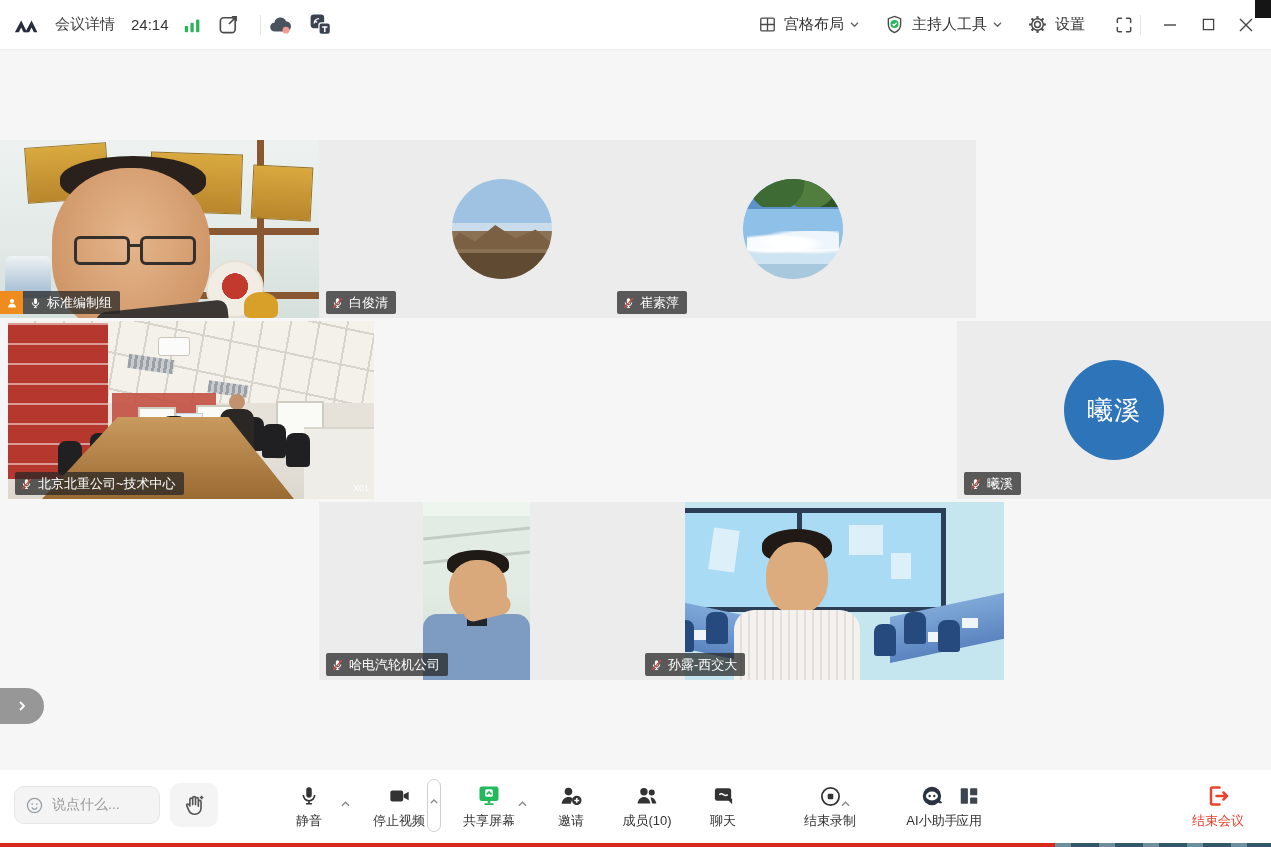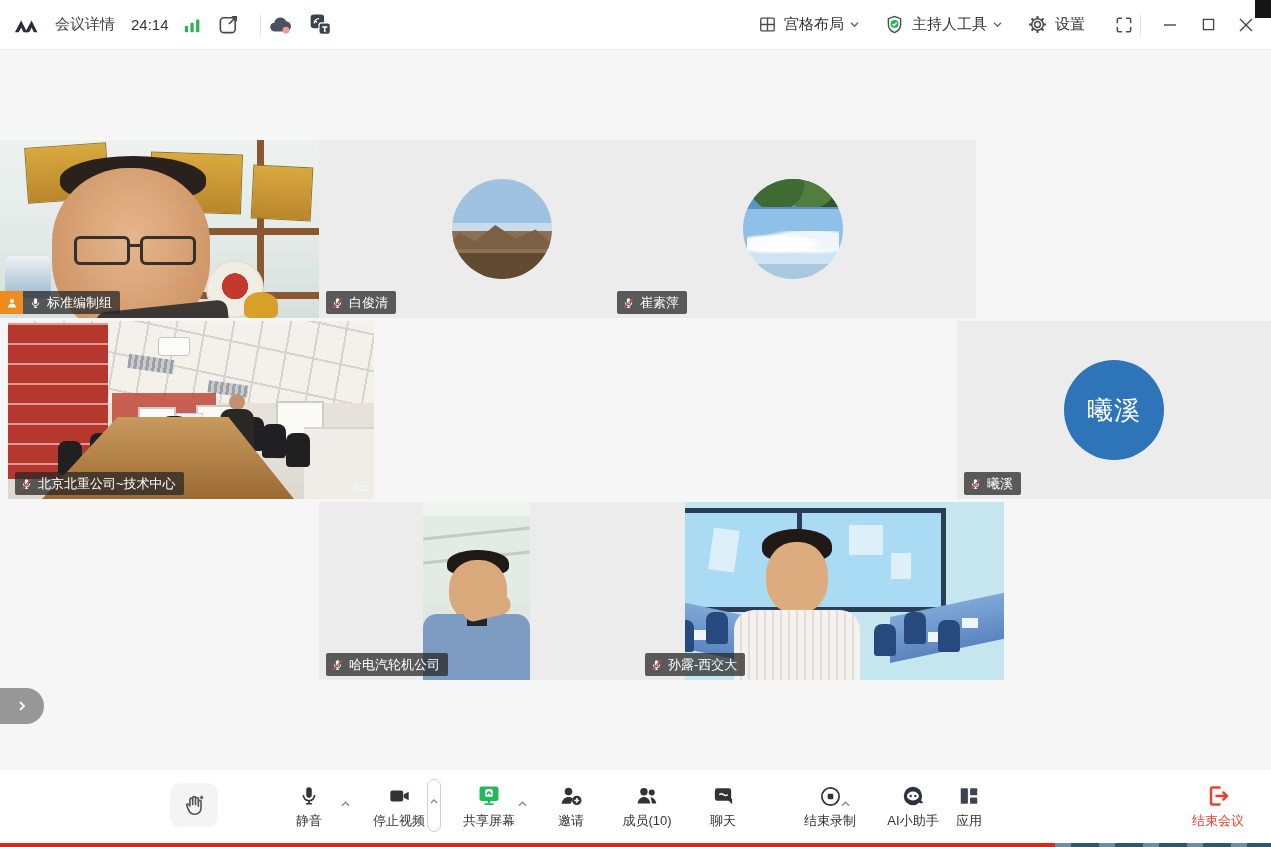--- a/index.html
+++ b/index.html
@@ -469,20 +469,29 @@
     </div>
   </div>
 
   <div id="expand-pill">
     <svg width="12" height="12" viewBox="0 0 12 12" fill="none" stroke="#fff" stroke-width="1.8">
         <path d="M4 2l4 4-4 4"></path>
       </svg>
   </div>
 
   <div id="dock">
+    <div id="chat-input">
+      <svg width="19" height="19" viewBox="0 0 22 22">
+        <circle cx="11" cy="11" r="8.2" fill="none" stroke="#9aa0a6" stroke-width="1.5"></circle>
+        <circle cx="8.3" cy="9.4" r="1" fill="#9aa0a6"></circle>
+          <circle cx="13.7" cy="9.4" r="1" fill="#9aa0a6"></circle>
+        <path d="M7.8 13.2c1 1.5 2.2 2.2 3.2 2.2s2.2-.7 3.2-2.2" stroke="#9aa0a6" stroke-width="1.5" fill="none"></path>
+      </svg>
+      <span class="ph">说点什么...</span>
+    </div>
 
     <div id="hand-btn">
       <svg width="26" height="26" viewBox="0 0 24 24">
         <path d="M8.2 13V7a1.3 1.3 0 0 1 2.6 0v4.6 M10.8 11.6V5.6a1.3 1.3 0 0 1 2.6 0v6 M13.4 11.6V6.4a1.3 1.3 0 0 1 2.6 0v6.8 M16 13.2V9a1.25 1.25 0 0 1 2.5 0v5.4c0 3.8-2.4 6.1-5.7 6.1-2.9 0-4.6-1.3-5.6-3.6l-1.9-4.3c-.5-1.1.9-2 1.8-1.1l1.1 1.2" fill="none" stroke="#555" stroke-width="1.5" stroke-linecap="round"></path>
         <path d="M19 3.4v3.2 M17.4 5h3.2" stroke="#555" stroke-width="1.4"></path>
       </svg>
     </div>
 
     <div class="dock-btn" style="left:309px">
       <span class="ic">
@@ -576,21 +585,21 @@
         </svg>
       </span>
       <span class="dl">结束录制</span>
     </div>
     <div class="chev" style="left:840px">
       <svg width="11" height="8" viewBox="0 0 12 9" fill="none" stroke="#8a8a8a" stroke-width="1.6">
           <path d="M2 6.5l4-4 4 4"></path>
         </svg>
     </div>
 
-    <div class="dock-btn" style="left:913px">
+    <div class="dock-btn" style="left:932px">
       <span class="ic">
         <svg width="24" height="24" viewBox="0 0 24 24">
           <circle cx="11.6" cy="12" r="9.2" fill="#2c3340"></circle>
           <ellipse cx="11.6" cy="12" rx="6" ry="4.4" fill="#fff"></ellipse>
           <circle cx="9.3" cy="12" r="1.2" fill="#2c3340"></circle>
             <circle cx="13.9" cy="12" r="1.2" fill="#2c3340"></circle>
           <path d="M19 16.2c1.8.9 2.8 1.9 2.6 2.9-1 .4-2.4.1-3.8-.7z" fill="#2c3340"></path>
         </svg>
       </span>
       <span class="dl">AI小助手</span>

